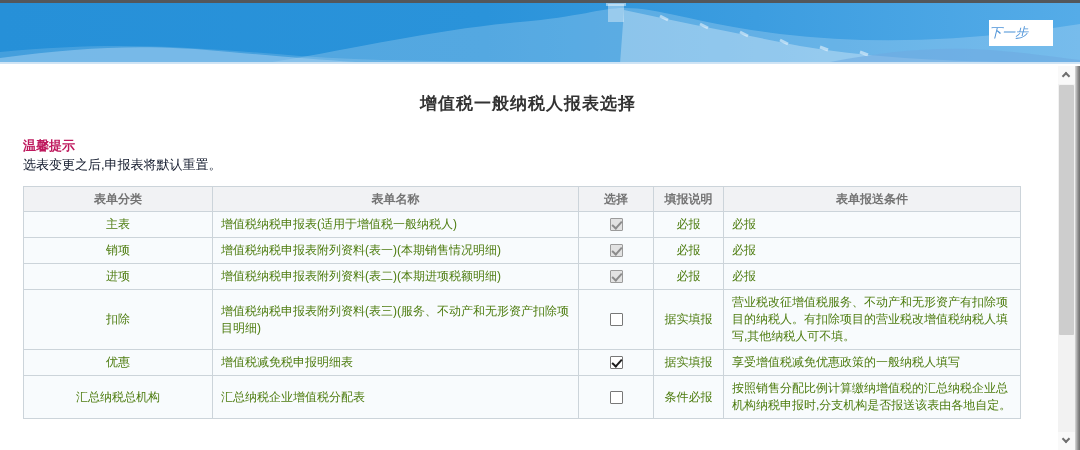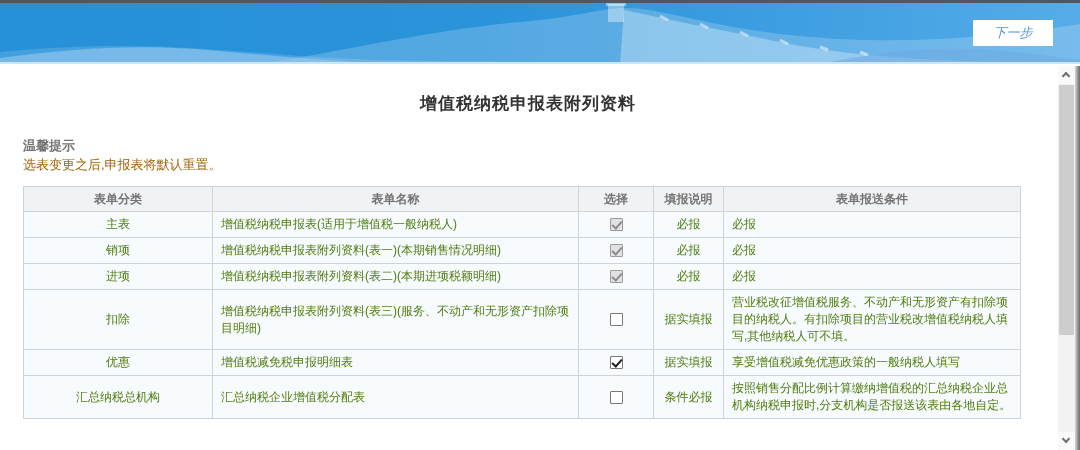--- a/index.html
+++ b/index.html
@@ -10,32 +10,32 @@
   
   .top-edge { position:absolute; top:0; left:0; width:100%; height:3px; background:#53575b; z-index:5; }
   .banner {
     position:absolute; top:0; left:0; width:1080px; height:64px;
     background:linear-gradient(90deg,#2690d8 0%,#2a93da 45%,#3c9de0 70%,#55ace8 100%);
     border-bottom:2px solid #cfe4f5;
     overflow:hidden; z-index:4;
   }
   .banner svg { position:absolute; left:0; top:0; width:1080px; height:64px; }
   .next-btn {
-    position:absolute; top:20px; right:27px; width:80px; height:26px;
+    position:absolute; top:20px; right:27px; width:64px; height:26px;
     background:#ffffff; border:none; color:#4f94d8; font-size:13px;
     font-family:"Liberation Sans","DejaVu Sans",sans-serif;
-    cursor:pointer; z-index:6; line-height:26px; text-align:center; font-style:italic;
+    cursor:pointer; z-index:6; line-height:26px; text-align:left; font-style:italic;
   }
 
   
   .content { position:absolute; top:66px; left:0; width:1056px; height:384px; background:#fff; }
   .page-title { text-align:center; font-size:17px; font-weight:bold; color:#333; margin-top:26px; letter-spacing:1px; }
   .tips { margin:22px 0 0 23px; }
-  .tips-title { font-size:13px; font-weight:bold; color:#737373; line-height:18px; }
-  .tips-warning { font-size:13px; color:#a16207; line-height:19px; }
+  .tips-title { font-size:13px; font-weight:bold; color:#be185d; line-height:18px; }
+  .tips-warning { font-size:13px; color:#0f172a; line-height:19px; }
 
   
   table.report { border-collapse:collapse; margin:12px 0 0 23px; width:997px; table-layout:fixed; }
   table.report th, table.report td {
     border:1px solid #ccd4da; font-size:12px; color:#4d7c0f;
     padding:4px 8px; line-height:17px; vertical-align:middle;
   }
   table.report th { background:#f1f2f4; font-weight:bold; color:#737373; height:25px; padding:3px 8px; }
   table.report td { background:#f8fbfd; }
   col.c1{width:189px;} col.c2{width:366px;} col.c3{width:75px;} col.c4{width:70px;} col.c5{width:297px;}
@@ -85,21 +85,21 @@
       <path d="M624,10 C680,22 740,34 800,46 C860,56 920,60 1000,62 L1080,62 L1080,64 L620,64 Z" fill="rgba(255,255,255,0.30)"></path>
       <path d="M660,16 l8,4 M700,24 l8,4 M740,32 l8,4 M780,40 l8,4 M820,47 l8,3 M860,52 l8,3" stroke="rgba(255,255,255,0.5)" stroke-width="3" fill="none"></path>
       <path d="M0,64 L0,58 C90,46 150,44 230,52 C300,58 340,62 400,64 Z" fill="rgba(160,205,240,0.55)"></path>
       <path d="M820,64 C880,52 930,46 990,50 C1030,53 1060,58 1080,60 L1080,64 Z" fill="rgba(110,170,225,0.6)"></path>
     </svg>
   </div>
 
   <button class="next-btn">下一步</button>
 
   <div class="content">
-    <div class="page-title">增值税纳税申报表附列资料</div>
+    <div class="page-title">增值税一般纳税人报表选择</div>
 
     <div class="tips">
       <div class="tips-title">温馨提示</div>
       <div class="tips-warning">选表变更之后,申报表将默认重置。</div>
     </div>
 
     <table class="report">
       <colgroup>
           <col class="c1">
           <col class="c2">

